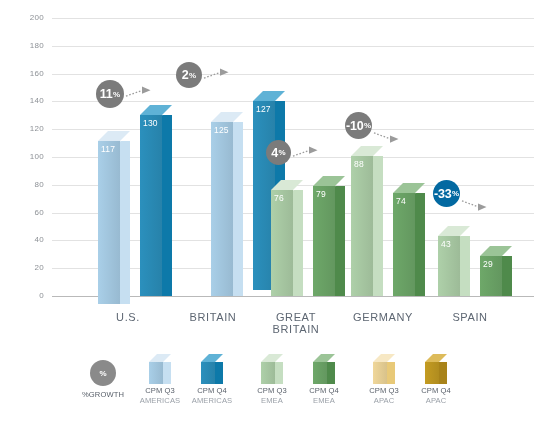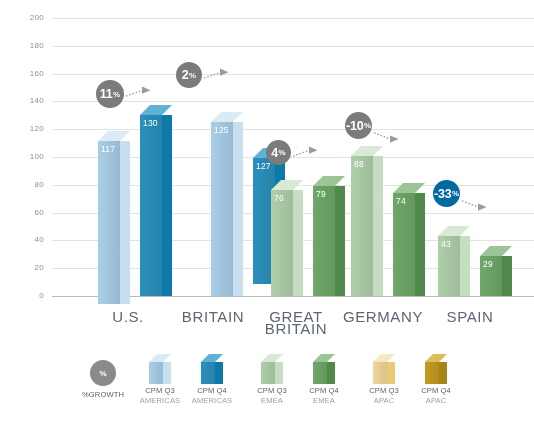--- a/index.html
+++ b/index.html
@@ -79,21 +79,21 @@
     box-sizing:border-box;
   }
   .badge .num{font-size:12.5px;font-weight:bold;letter-spacing:-.2px;}
   .badge .pct{font-size:8px;font-weight:bold;margin-left:.5px;}
   .arrow{position:absolute;}
 
   
   .xlabel{
     position:absolute;
     text-align:center;
-    font-size:15px;
+    font-size:11px;
     color:#5d6672;
     letter-spacing:.6px;
     line-height:12px;
     white-space:pre-line;
   }
 
   
   .legend{position:absolute;left:0;top:352px;width:534px;height:80px;}
   .legend-item{position:absolute;text-align:center;}
   .legend-cube{position:relative;width:22px;height:26px;margin:0 auto;}
@@ -163,21 +163,21 @@
           <div class="val">130</div>
         </div>
         <div class="bar" style="left: 203px; width: 22px; height: 173.75px; bottom: 44px;">
           <div class="front" style="background: linear-gradient(to right, rgb(169, 207, 232), rgb(152, 186, 209));"></div>
           <div class="side">
             <div class="side-inner" style="background: rgb(198, 223, 241);"></div>
           </div>
           <div class="top" style="background: rgb(220, 234, 245);"></div>
           <div class="val">125</div>
         </div>
-        <div class="bar" style="left: 245px; width: 22px; height: 126px; bottom: 56px;">
+        <div class="bar" style="left: 245px; width: 22px; height: 189px; bottom: 50px;">
           <div class="front" style="background: linear-gradient(to right, rgb(43, 144, 189), rgb(39, 130, 170));"></div>
           <div class="side">
             <div class="side-inner" style="background: rgb(13, 121, 169);"></div>
           </div>
           <div class="top" style="background: rgb(95, 178, 214);"></div>
           <div class="val">127</div>
         </div>
         <div class="bar" style="left: 263px; width: 22px; height: 105.64px; bottom: 44px;">
           <div class="front" style="background: linear-gradient(to right, rgb(174, 208, 169), rgb(157, 187, 152));"></div>
           <div class="side">

